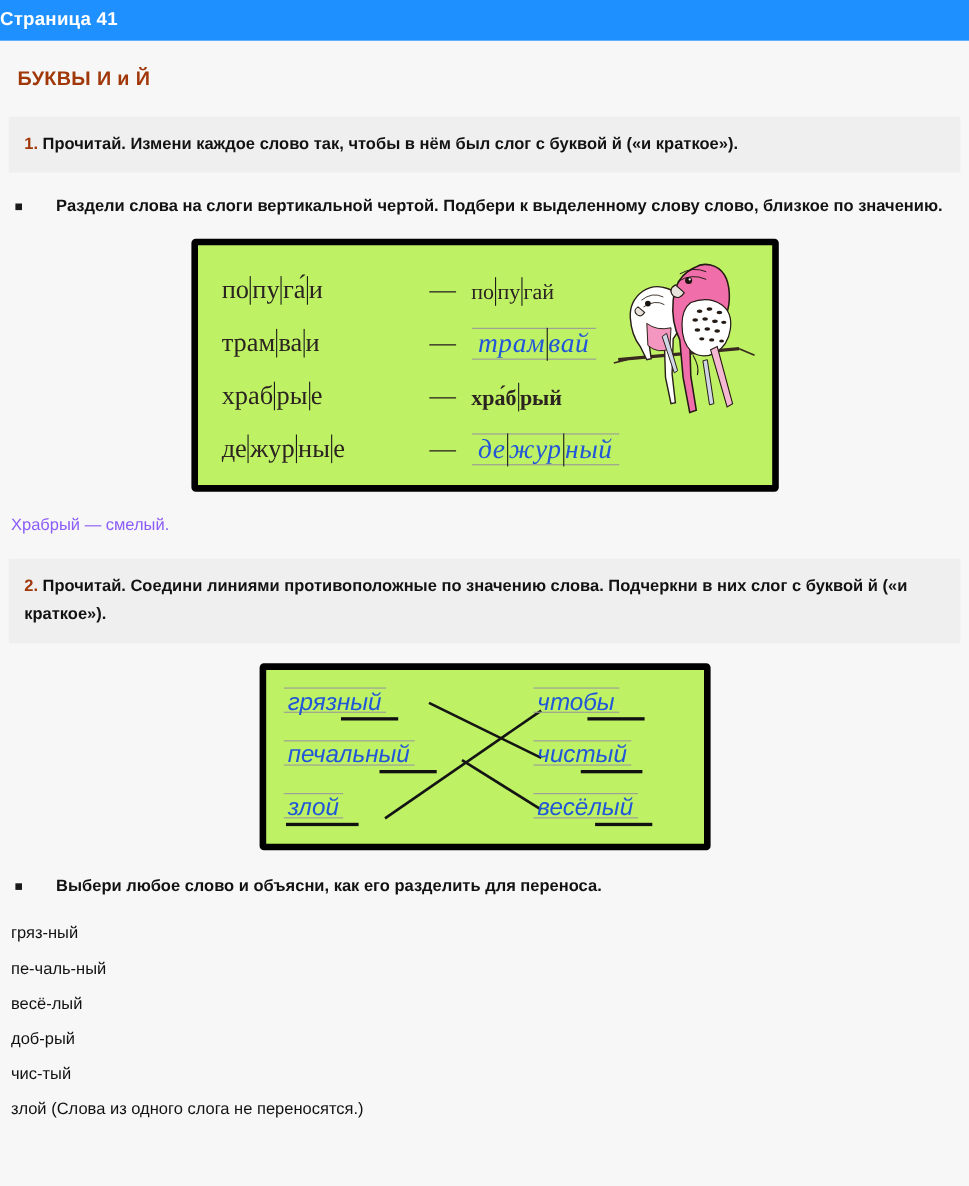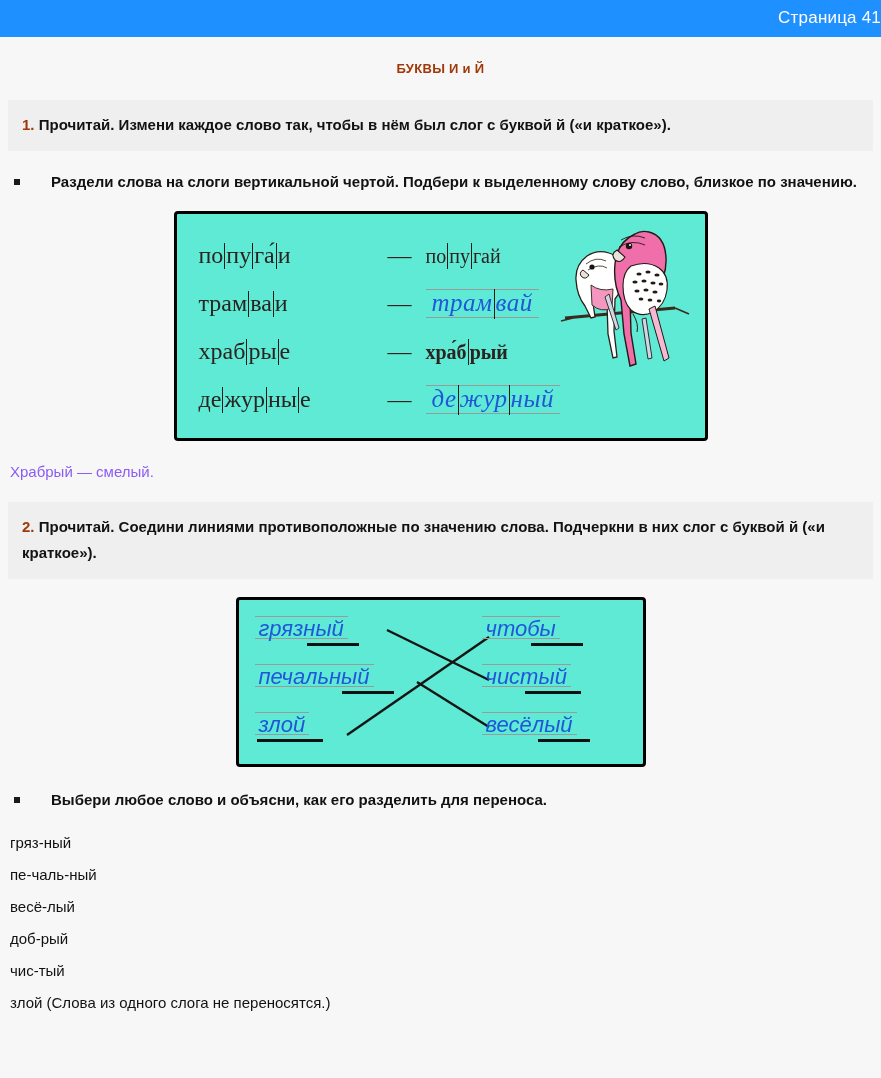--- a/index.html
+++ b/index.html
@@ -13,34 +13,34 @@
     font-family: "Liberation Sans", sans-serif;
     color: #121212;
     overflow: hidden;
     position: relative;
   }
 
   
   .page-banner {
     background: #1e90ff;
     color: #ffffff;
-    font-weight: normal;
+    font-weight: bold;
     font-size: 17px;
-    text-align: right;
+    text-align: left;
     padding: 8px 0 9px 0;
     letter-spacing: .2px;
   }
 
   .lesson-title {
-    text-align: center;
     color: #a0380a;
     font-weight: bold;
-    font-size: 13px;
+    font-size: 18px;
     margin: 24px 0 24px 0;
     letter-spacing: .3px;
+    padding-left: 16px;
   }
 
   
   .task-box {
     background: #efefef;
     padding: 12px 14px 13px 14px;
     margin: 0 8px 0 8px;
     font-weight: bold;
     font-size: 15px;
     line-height: 1.75;
@@ -59,23 +59,23 @@
   }
   .bullet-sq {
     width: 6px; height: 6px;
     background: #1a1a1a;
     margin: 10px 11px 0 0;
     flex: 0 0 auto;
   }
 
   
   .figure-frame {
-    border: 3px solid #000000;
+    border: 6px solid #000000;
     border-radius: 4px;
-    background: #5eead4;
+    background: #bef264;
     box-sizing: border-box;
   }
 
   
   #ex1-frame {
     width: 534px;
     height: 230px;
     margin: 16px auto 0 auto;
     position: relative;
   }

